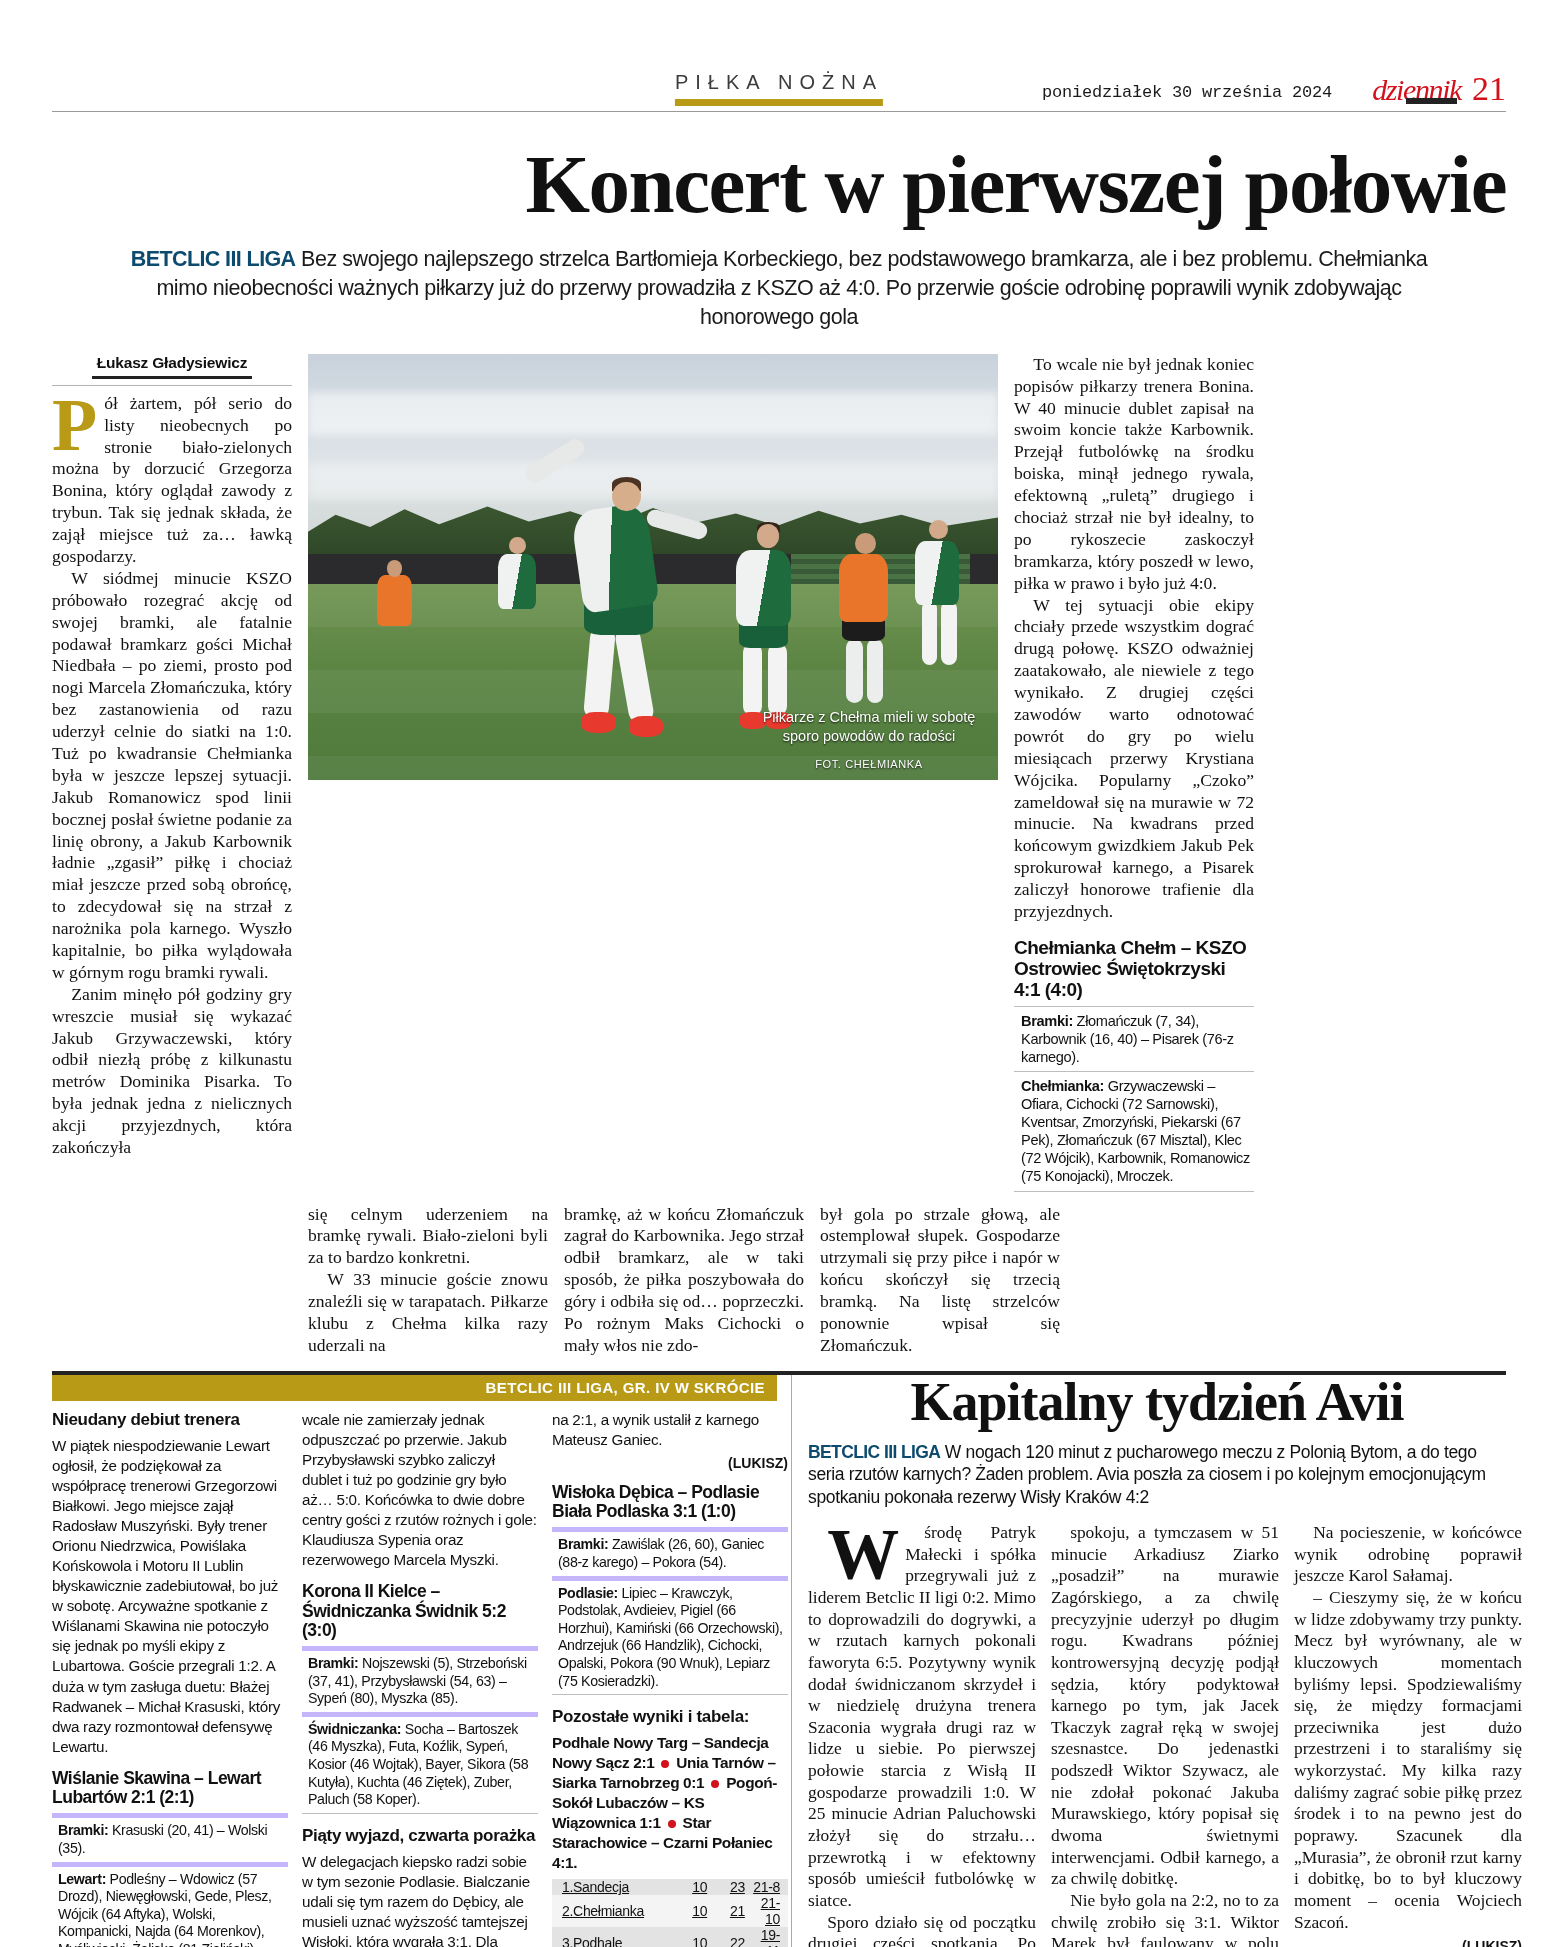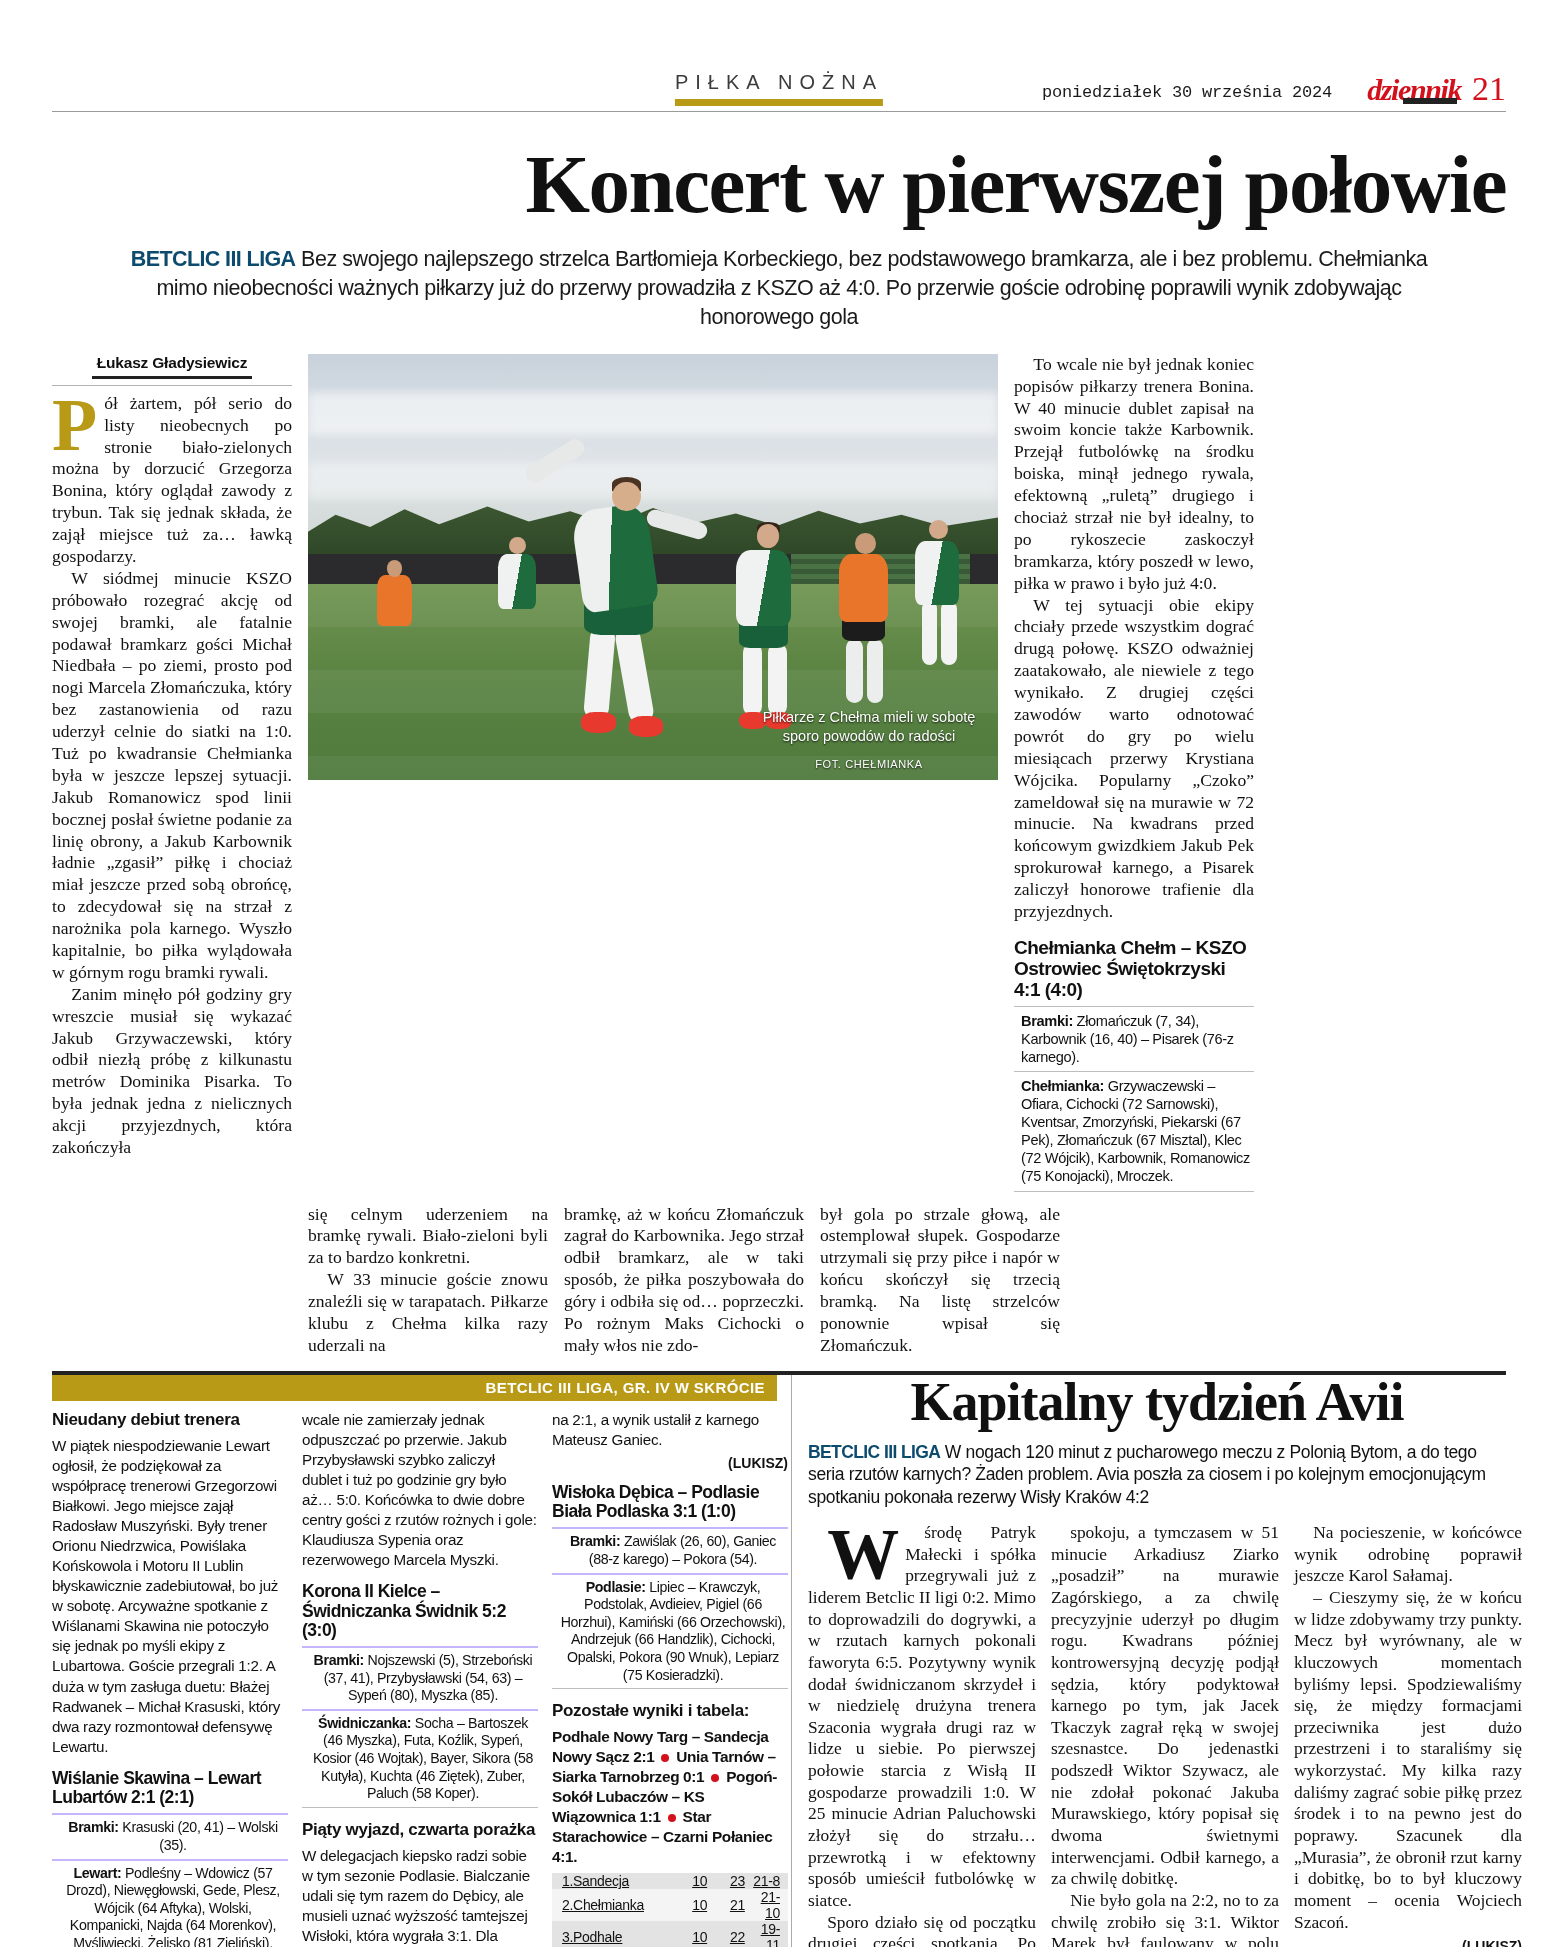--- a/index.html
+++ b/index.html
@@ -72,21 +72,21 @@
     right: 0;
     top: 6px;
     display: flex;
     align-items: baseline;
     gap: 11px;
     background: #fff;
     padding-left: 8px;
   }
   .logo-dziennik {
     font-family: "Liberation Serif", serif;
-    font-weight: bold;
+    font-weight: normal;
     font-style: italic;
     font-size: 30px;
     color: #d3111c;
     letter-spacing: -1.4px;
     position: relative;
   }
   .logo-dziennik::after {
     content: "";
     position: absolute;
     left: 38%;
@@ -430,23 +430,22 @@
     font-size: 17.5px;
     line-height: 1.1;
     margin: 12px 0 6px 0;
     letter-spacing: -0.5px;
   }
   .mini-line {
     font-family: "Liberation Sans", sans-serif;
     font-size: 14.2px;
     line-height: 1.24;
     padding: 4px 0 4px 6px;
-    border-top: 2px solid #c4b5fd;
+    border-top: 5px solid #c4b5fd;
     letter-spacing: -0.35px;
-    text-align: center;
   }
   .mini-line.last { border-bottom: 1px solid #bdbdbd; }
 
   
   .standings {
     width: 100%;
     border-collapse: collapse;
     font-family: "Liberation Sans", sans-serif;
     font-size: 14px;
     margin-top: 6px;

